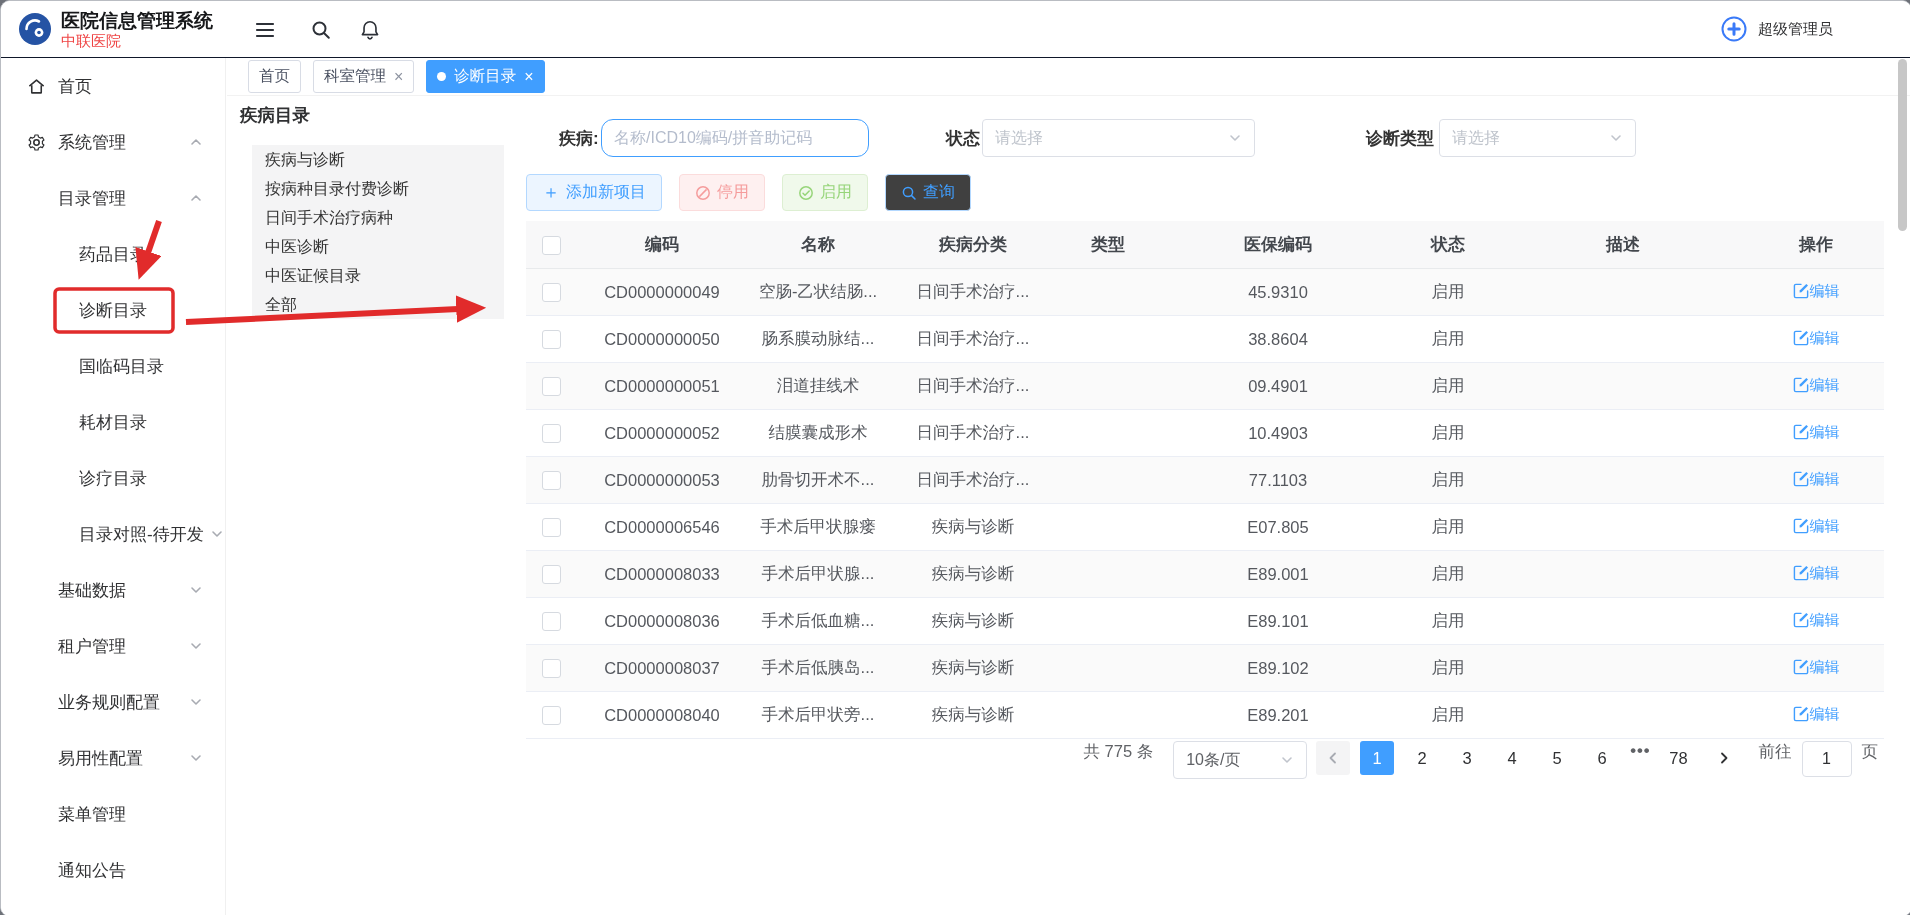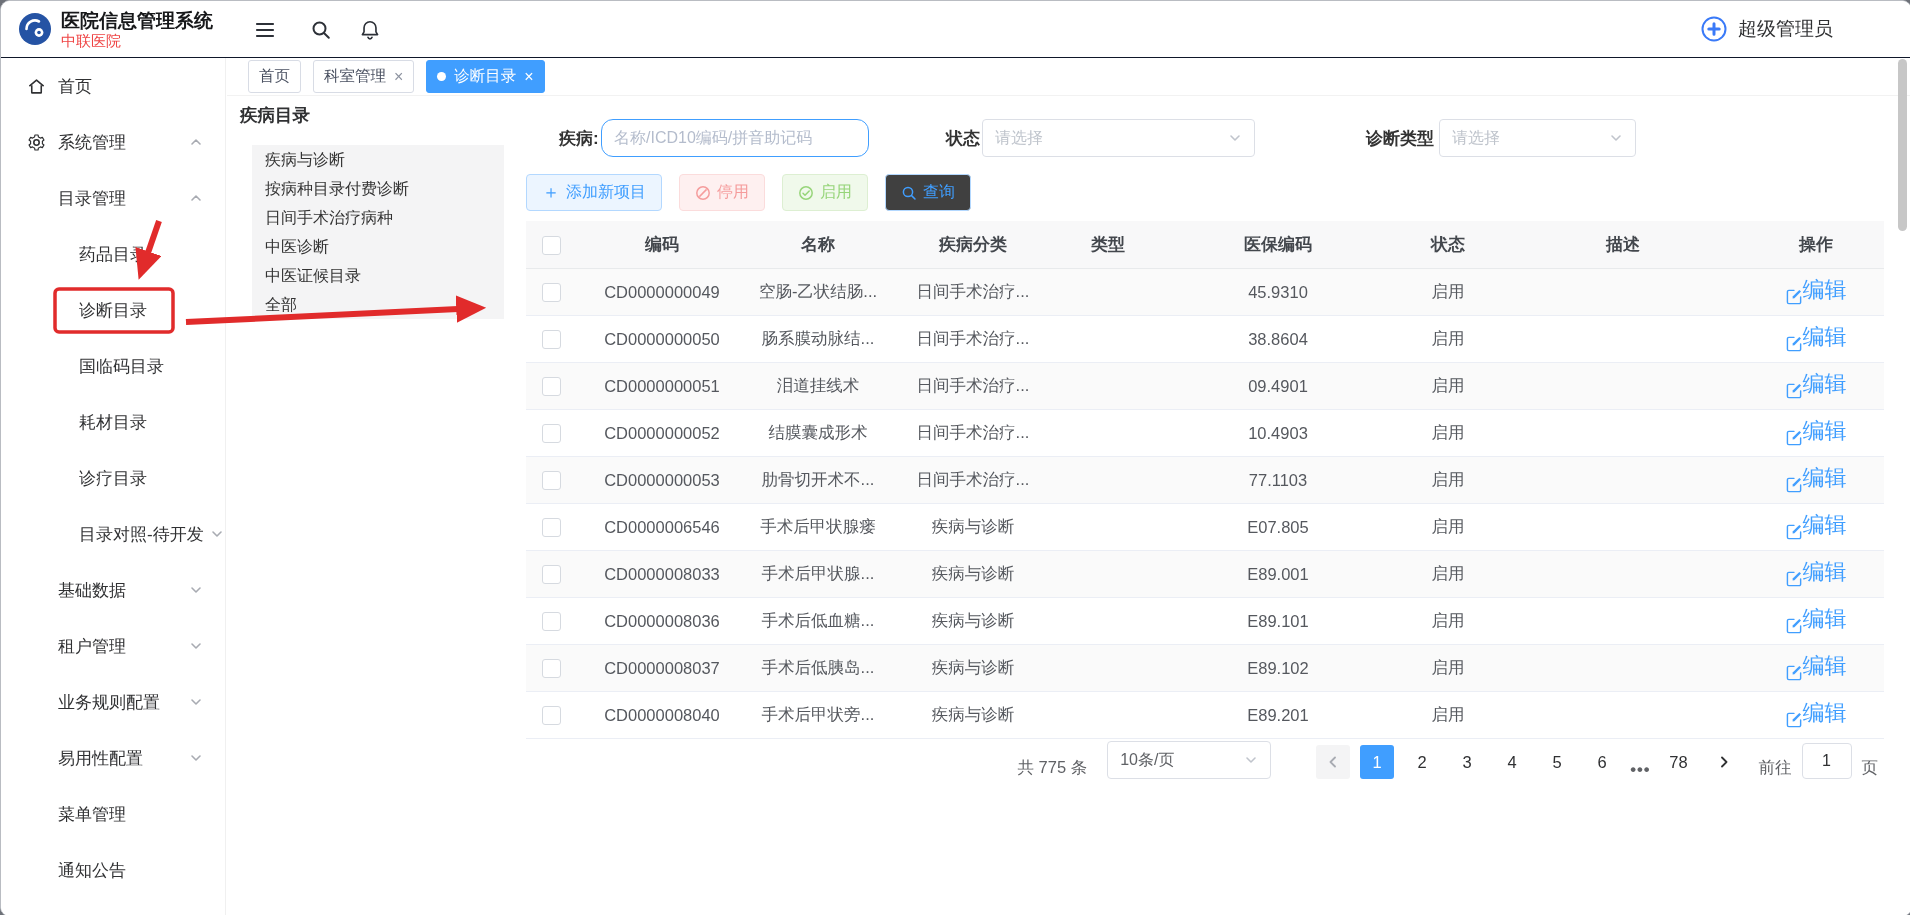--- a/index.html
+++ b/index.html
@@ -10,21 +10,21 @@
   .header{position:absolute;top:0;left:0;width:100%;height:57px;background:#fff;border-bottom:1px solid #0f172a;box-sizing:border-box;z-index:5}
   .logo{position:absolute;left:14px;top:8px;width:40px;height:40px;display:flex;align-items:center;justify-content:center}
   .brand{position:absolute;left:60px;top:8px}
   .app-title{font-size:19px;font-weight:700;color:#17181a;line-height:23px;white-space:nowrap}
   .hospital{font-size:15px;color:#ef4444;line-height:18px}
   .hicon{position:absolute;top:15px;width:28px;height:28px;display:flex;align-items:center;justify-content:center;cursor:pointer}
   .hicon.burger{left:250px}
   .hicon.searchi{left:306px}
   .hicon.bell{left:355px}
   .user{position:absolute;right:78px;top:0;height:56px;display:flex;align-items:center;gap:10px;cursor:pointer}
-  .user-name{font-size:19px;color:#303133;white-space:nowrap}
+  .user-name{font-size:15px;color:#303133;white-space:nowrap}
 
   
   .sidebar{position:absolute;top:57px;left:0;width:225px;height:858px;background:#fff;border-right:1px solid #f0f0f0;box-sizing:border-box;z-index:4}
   .s-item{height:56px;display:flex;align-items:center;position:relative;cursor:pointer;font-size:17px;color:#303133;white-space:nowrap}
   .s-item .ic{margin-left:26px;margin-right:12px;display:flex;align-items:center}
   .lvl2{padding-left:57px}
   .lvl3{padding-left:78px}
   .chev{position:absolute;right:22px;top:50%;transform:translateY(-50%);display:flex}
   .chev.inline{position:static;transform:none;margin-left:6px}
 
@@ -61,25 +61,25 @@
   .btn-enable{background:#f0f9eb;border-color:#ddefd2;color:#97d57a}
   .btn-query{background:#404040;border-color:#b3d8ff;color:#409eff}
   .btn .plus{font-size:18px;line-height:1;margin-top:-2px}
 
   .table-wrap{position:absolute;left:299px;top:125px;width:1358px}
   table{border-collapse:collapse;width:100%;table-layout:fixed}
   th{height:45px;background:#f8f8f9;font-size:17px;font-weight:600;color:#43474d;border-bottom:1px solid #e8eaec;text-align:center}
   td{height:44px;font-size:16.5px;color:#55585e;text-align:center;border-bottom:1px solid #ebeef5;overflow:hidden;white-space:nowrap}
   tbody tr:nth-of-type(odd){background:#fafafa}
   .checkbox{display:inline-block;width:17px;height:17px;border:1px solid #d6dae0;border-radius:3px;background:#fff;vertical-align:middle;cursor:pointer}
-  .edit-link{color:#409eff;display:inline-flex;align-items:flex-end;cursor:pointer;font-size:22px}
-
-  .pagination{position:absolute;top:645px;right:33px;display:flex;align-items:flex-end;font-size:16.5px;color:#303133}
+  .edit-link{color:#409eff;display:inline-flex;align-items:flex-start;cursor:pointer;font-size:15px}
+
+  .pagination{position:absolute;top:645px;right:33px;display:flex;align-items:flex-start;font-size:16.5px;color:#303133}
   .pg-total{color:#606266;margin-right:20px;white-space:nowrap}
-  .pg-size{width:164px;margin-right:45px}
+  .pg-size{width:134px;margin-right:9px}
   .pg-btn{width:34px;height:34px;border-radius:3px;background:#f4f4f5;display:flex;align-items:center;justify-content:center;margin-right:10px;cursor:pointer;border:none;padding:0}
   .pg-num{min-width:34px;height:34px;display:flex;align-items:center;justify-content:center;border-radius:3px;margin-right:11px;cursor:pointer;background:transparent;border:none;font-size:16.5px;color:#303133;font-family:inherit;padding:0}
   .pg-num.active{background:#409eff;color:#fff}
   .pg-more{color:#606266;letter-spacing:1px;margin-right:11px;cursor:pointer;font-weight:700}
   .pg-next{background:transparent;margin-right:6px}
   .pg-goto-label{margin:0 10px 0 12px;color:#606266;white-space:nowrap}
   .pg-goto-input{width:50px;height:36px;border:1px solid #dcdfe6;border-radius:4px;text-align:center;font-size:16px;color:#303133;outline:none;box-sizing:border-box;font-family:inherit}
   .pg-unit{margin-left:10px;color:#606266}
 
   .scroll-thumb{position:absolute;right:4px;top:58px;width:9px;height:172px;background:#c7c7c7;border-radius:5px;z-index:6;cursor:grab}

